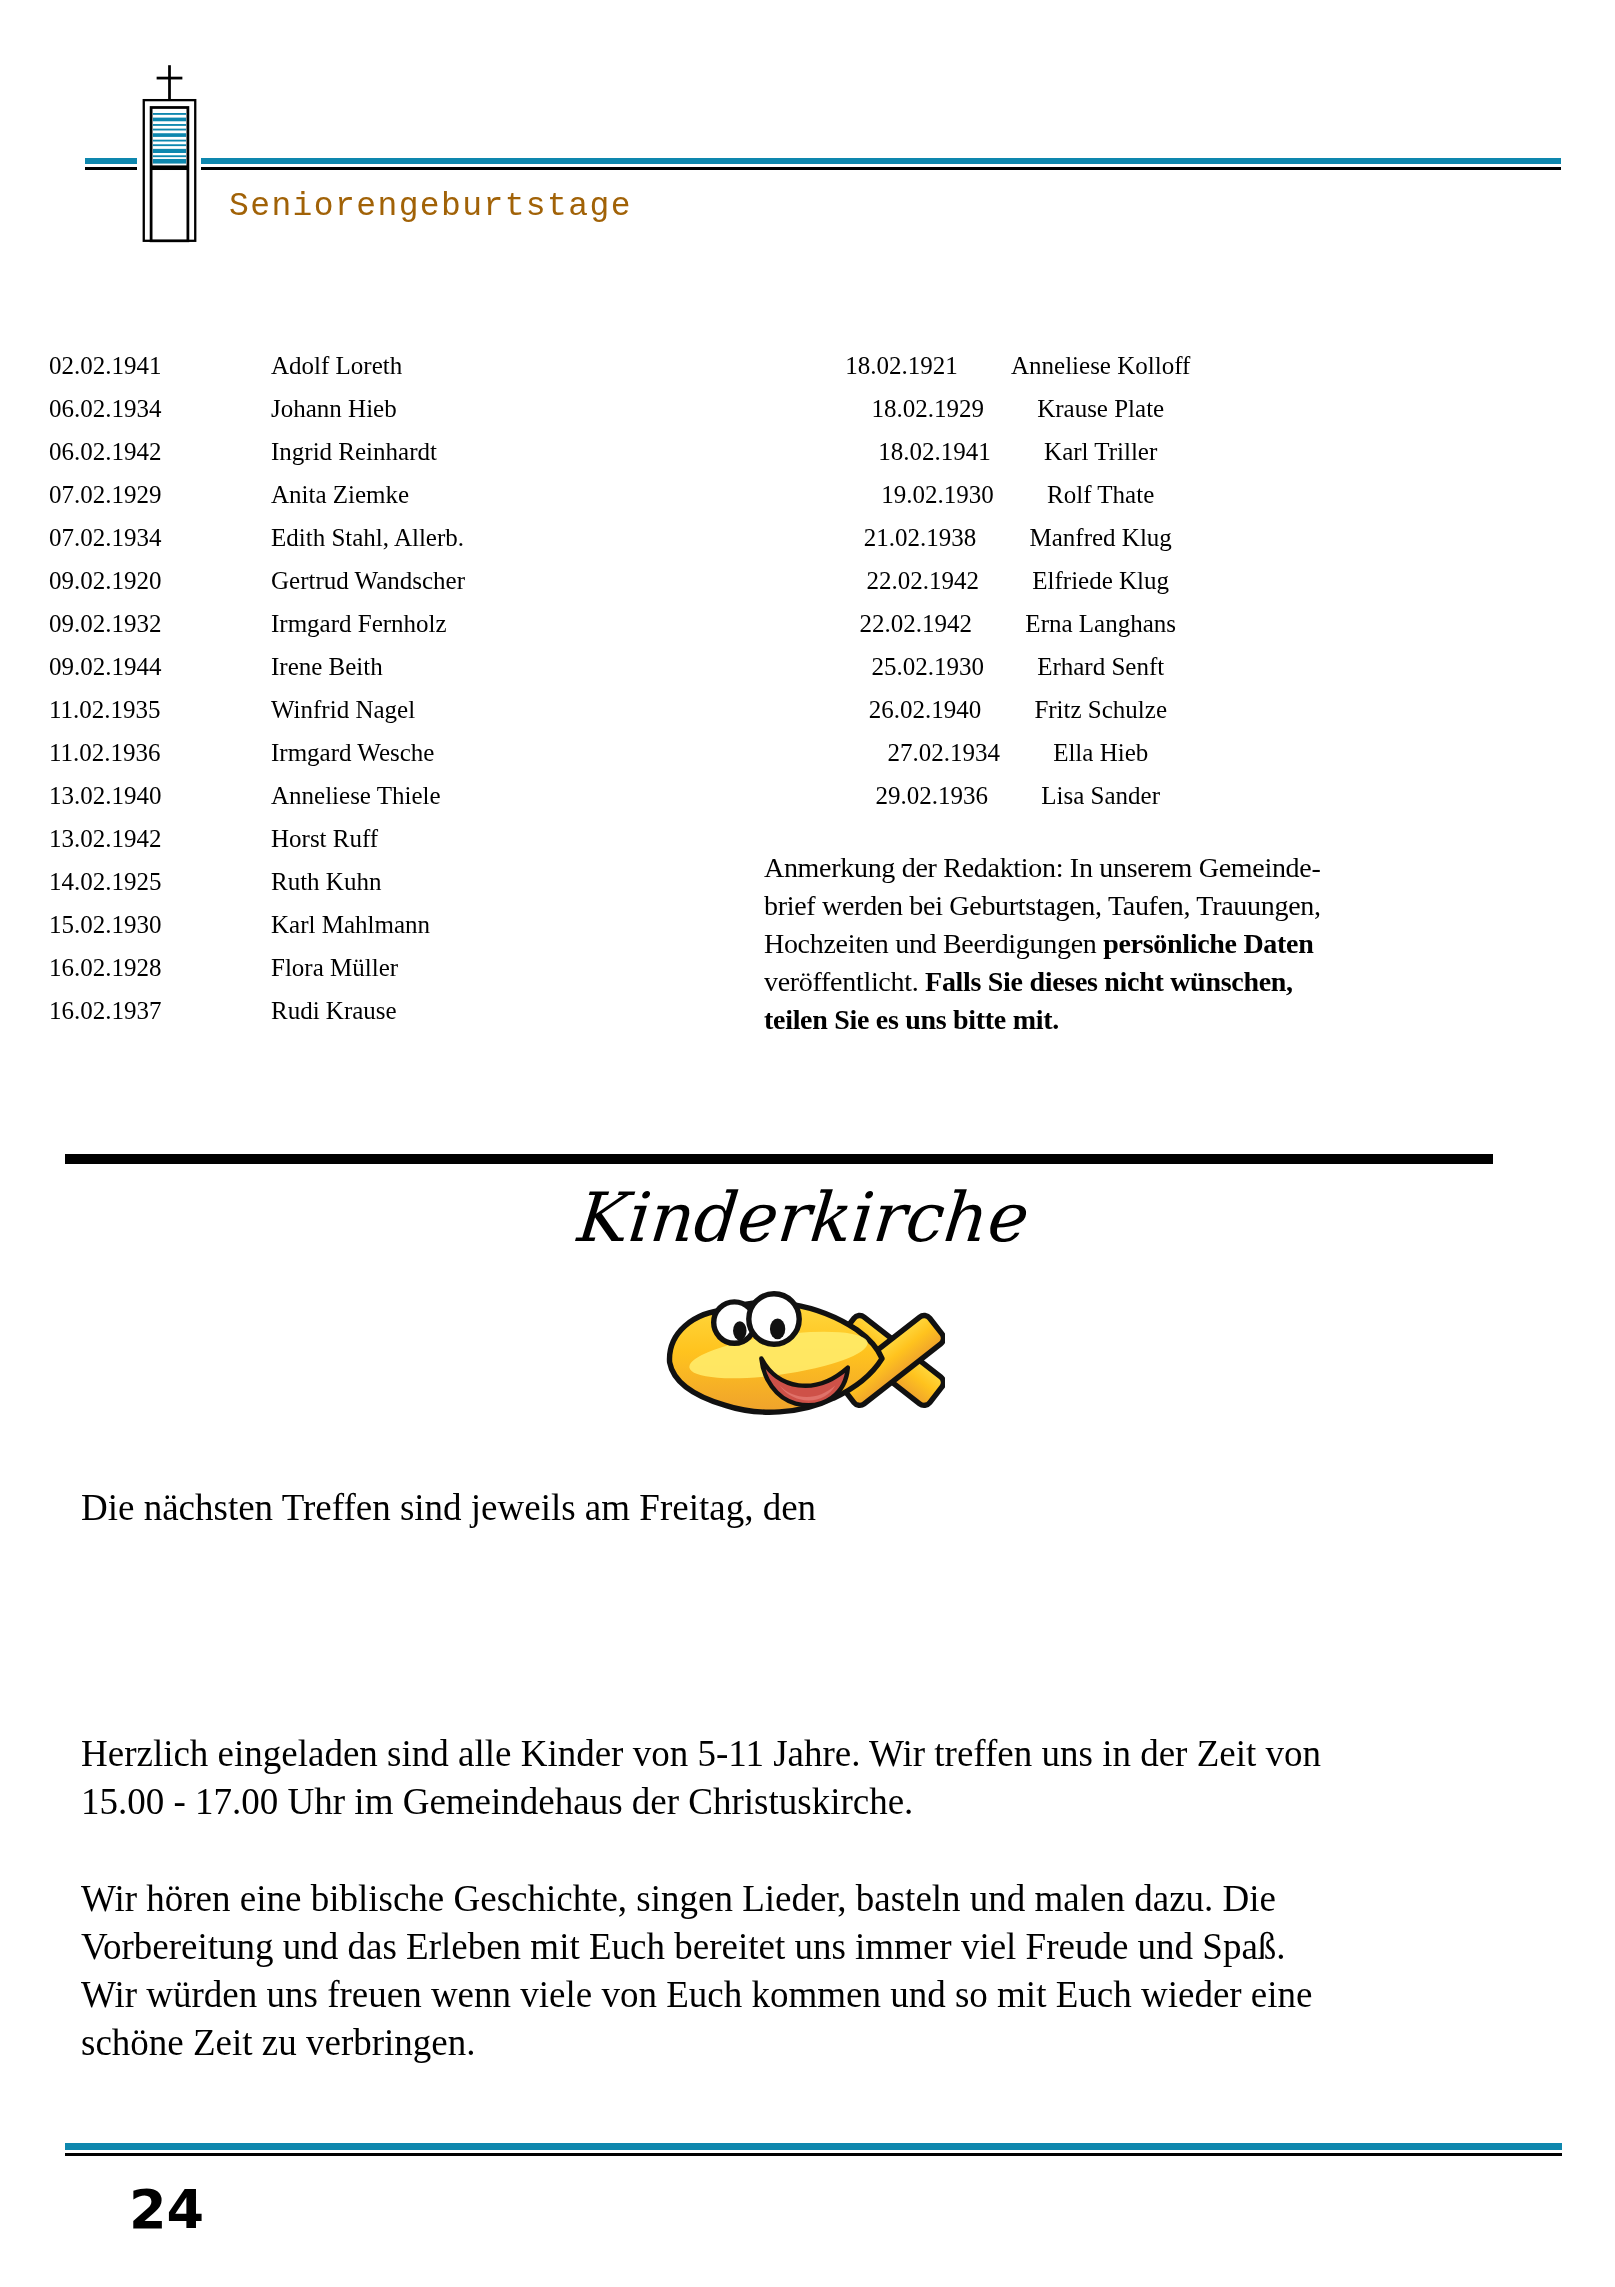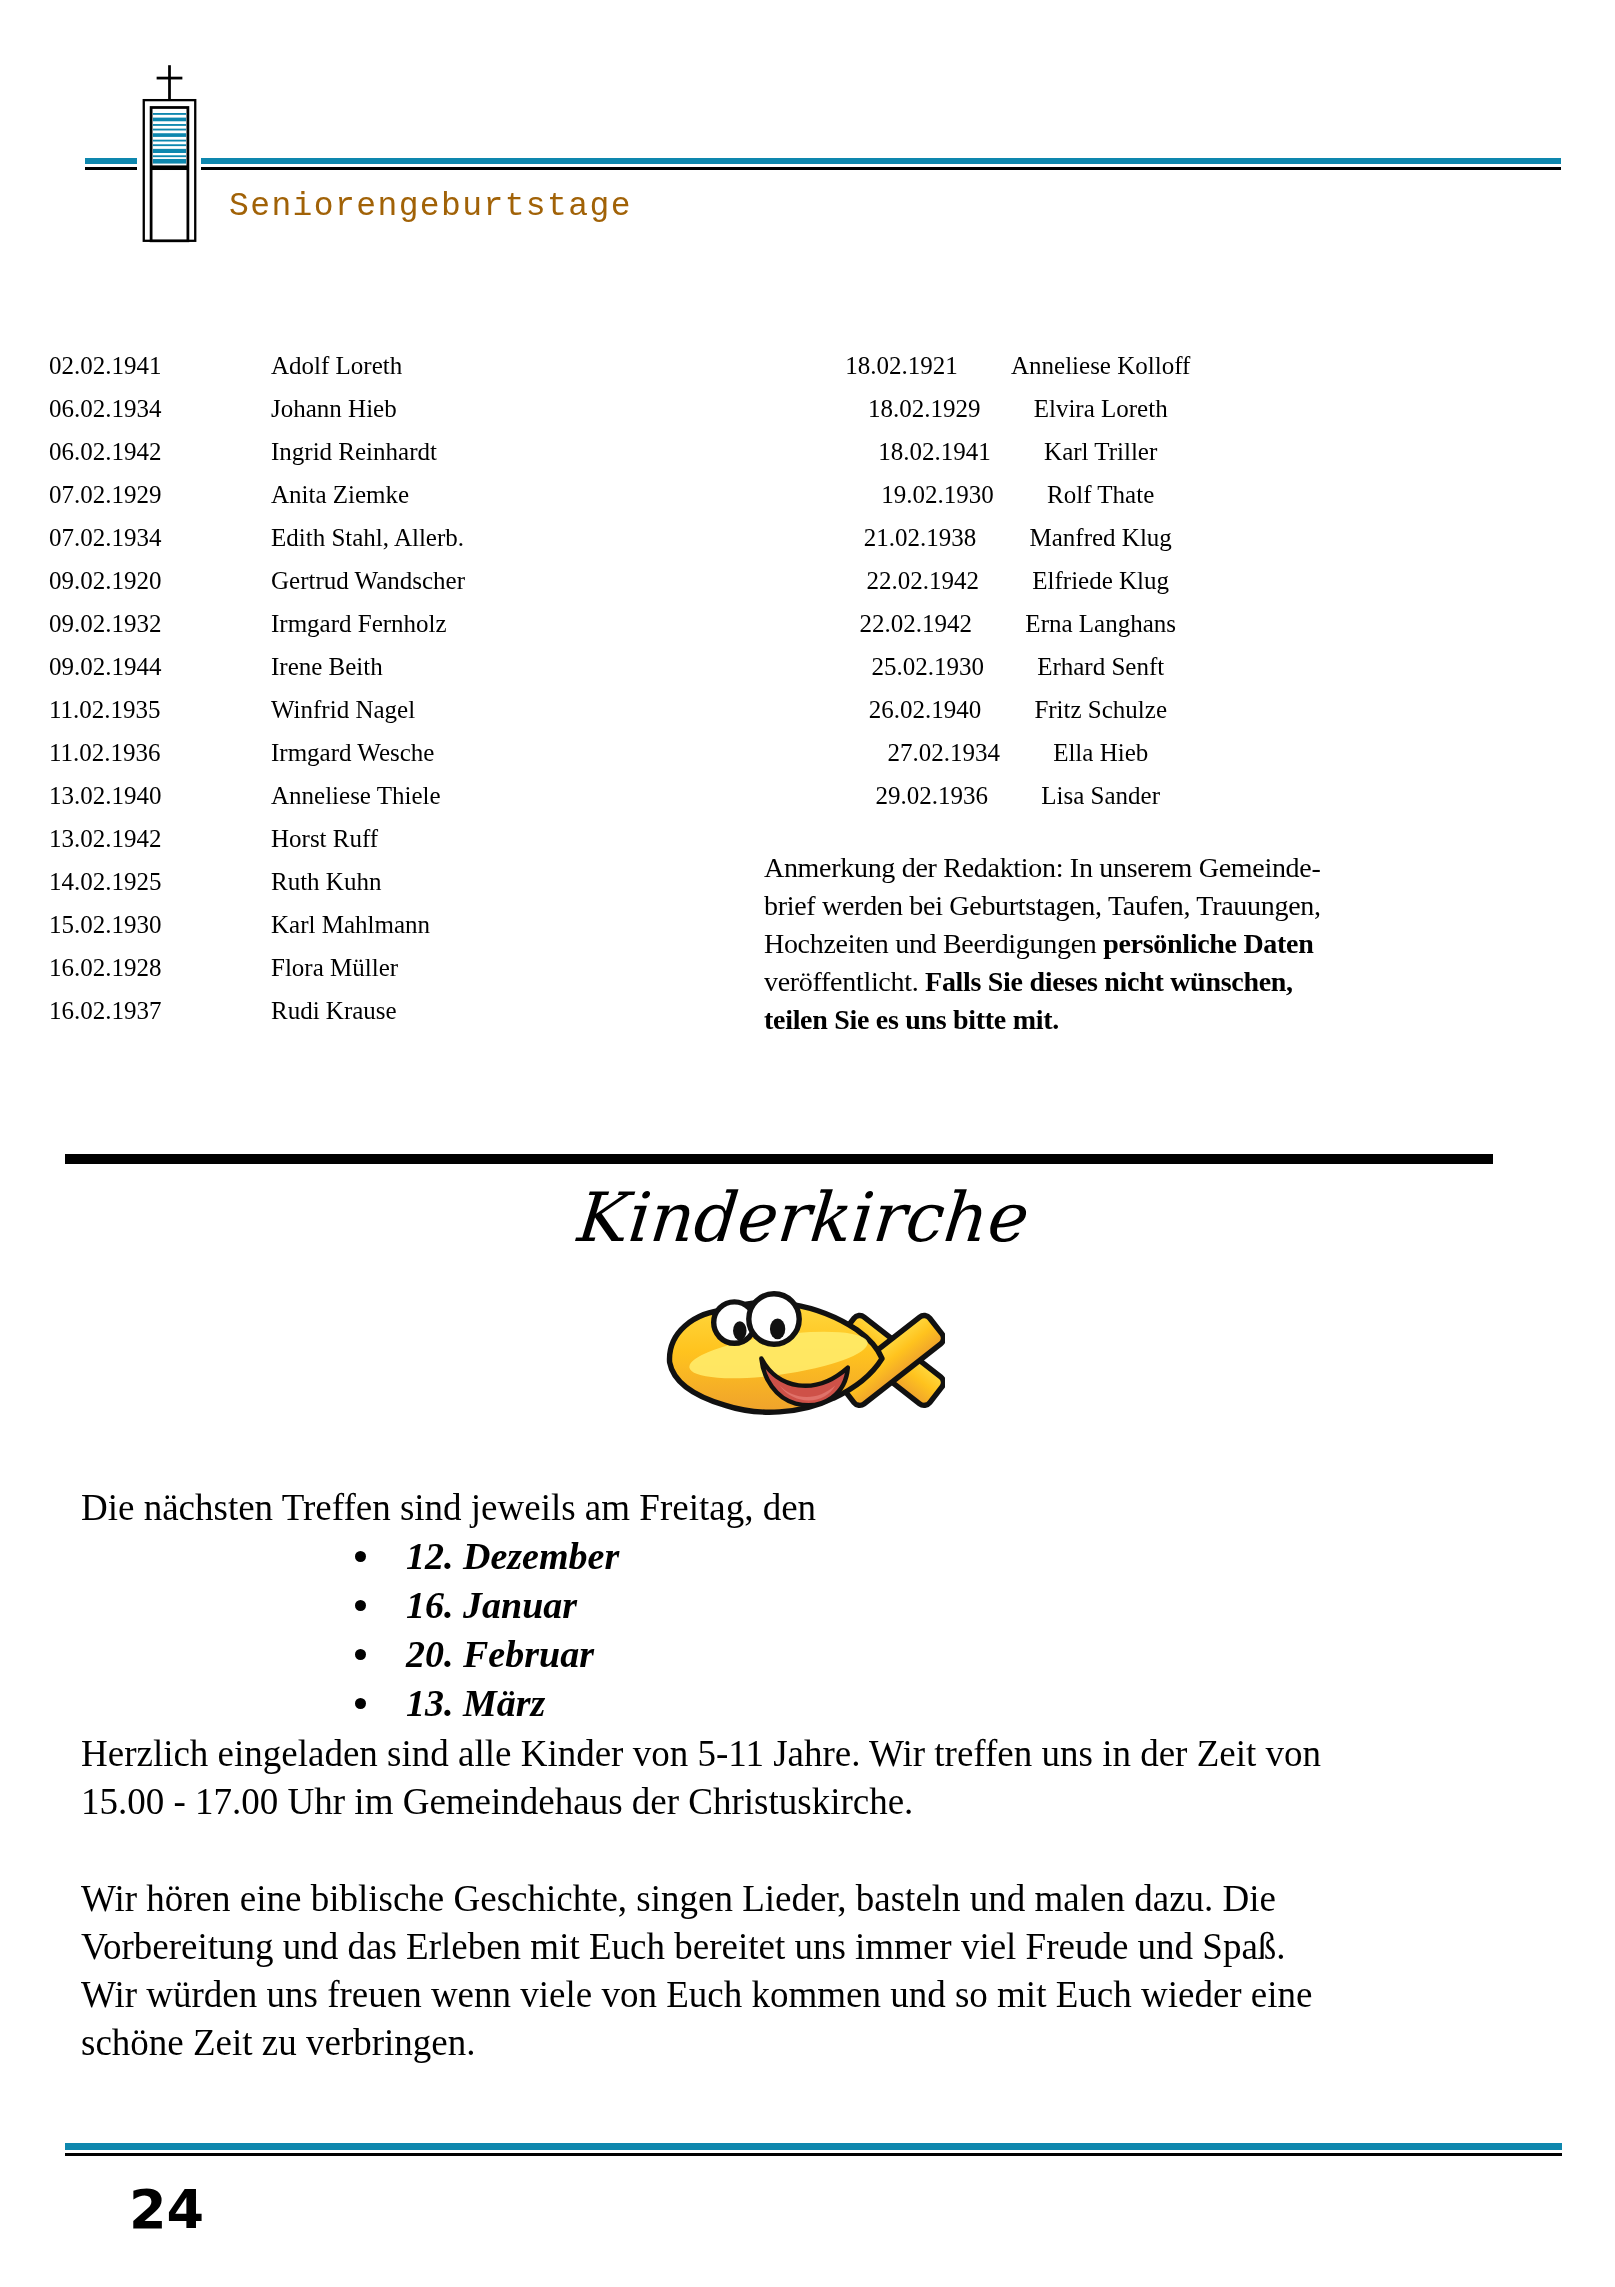--- a/index.html
+++ b/index.html
@@ -100,21 +100,21 @@
       <div class="brow"><span class="bdate">11.02.1936</span><span class="bname">Irmgard Wesche</span></div>
       <div class="brow"><span class="bdate">13.02.1940</span><span class="bname">Anneliese Thiele</span></div>
       <div class="brow"><span class="bdate">13.02.1942</span><span class="bname">Horst Ruff</span></div>
       <div class="brow"><span class="bdate">14.02.1925</span><span class="bname">Ruth Kuhn</span></div>
       <div class="brow"><span class="bdate">15.02.1930</span><span class="bname">Karl Mahlmann</span></div>
       <div class="brow"><span class="bdate">16.02.1928</span><span class="bname">Flora Müller</span></div>
       <div class="brow"><span class="bdate">16.02.1937</span><span class="bname">Rudi Krause</span></div>
     </div>
   <div class="blist" id="list-right">
       <div class="brow"><span class="bdate">18.02.1921</span><span class="bname">Anneliese Kolloff</span></div>
-      <div class="brow"><span class="bdate">18.02.1929</span><span class="bname">Elvira Loreth</span></div>
+      <div class="brow"><span class="bdate">18.02.1929</span><span class="bname">Krause Plate</span></div>
       <div class="brow"><span class="bdate">18.02.1941</span><span class="bname">Karl Triller</span></div>
       <div class="brow"><span class="bdate">19.02.1930</span><span class="bname">Rolf Thate</span></div>
       <div class="brow"><span class="bdate">21.02.1938</span><span class="bname">Manfred Klug</span></div>
       <div class="brow"><span class="bdate">22.02.1942</span><span class="bname">Elfriede Klug</span></div>
       <div class="brow"><span class="bdate">22.02.1942</span><span class="bname">Erna Langhans</span></div>
       <div class="brow"><span class="bdate">25.02.1930</span><span class="bname">Erhard Senft</span></div>
       <div class="brow"><span class="bdate">26.02.1940</span><span class="bname">Fritz Schulze</span></div>
       <div class="brow"><span class="bdate">27.02.1934</span><span class="bname">Ella Hieb</span></div>
       <div class="brow"><span class="bdate">29.02.1936</span><span class="bname">Lisa Sander</span></div>
     </div>
@@ -155,38 +155,20 @@
       <g>
         <circle cx="86" cy="44" r="23" fill="#fff" stroke="#111" stroke-width="6"></circle>
         <circle cx="130" cy="40" r="28" fill="#fff" stroke="#111" stroke-width="6"></circle>
         <ellipse cx="92" cy="53" rx="7.5" ry="10.5" fill="#111"></ellipse>
         <ellipse cx="134" cy="51" rx="8.5" ry="11.5" fill="#111"></ellipse>
       </g>
     </svg>
   </div>
 
   <div class="bodyline" id="intro">Die nächsten Treffen sind jeweils am Freitag, den</div>
-  <div id="bullets">
-      <div class="bullet-item">
-        <span class="dot"></span>
-        <span class="btxt">12. Dezember</span>
-      </div>
-      <div class="bullet-item">
-        <span class="dot"></span>
-        <span class="btxt">16. Januar</span>
-      </div>
-      <div class="bullet-item">
-        <span class="dot"></span>
-        <span class="btxt">20. Februar</span>
-      </div>
-      <div class="bullet-item">
-        <span class="dot"></span>
-        <span class="btxt">13. März</span>
-      </div>
-    </div>
   <div id="para1">
       <div class="pline">Herzlich eingeladen sind alle Kinder von 5-11 Jahre. Wir treffen uns in der Zeit von</div>
       <div class="pline">15.00 - 17.00 Uhr im Gemeindehaus der Christuskirche.</div>
     </div>
   <div id="para2">
       <div class="pline">Wir hören eine biblische Geschichte, singen Lieder, basteln und malen dazu. Die</div>
       <div class="pline">Vorbereitung und das Erleben mit Euch bereitet uns immer viel Freude und Spaß.</div>
       <div class="pline">Wir würden uns freuen wenn viele von Euch kommen und so mit Euch wieder eine</div>
       <div class="pline">schöne Zeit zu verbringen.</div>
     </div>

